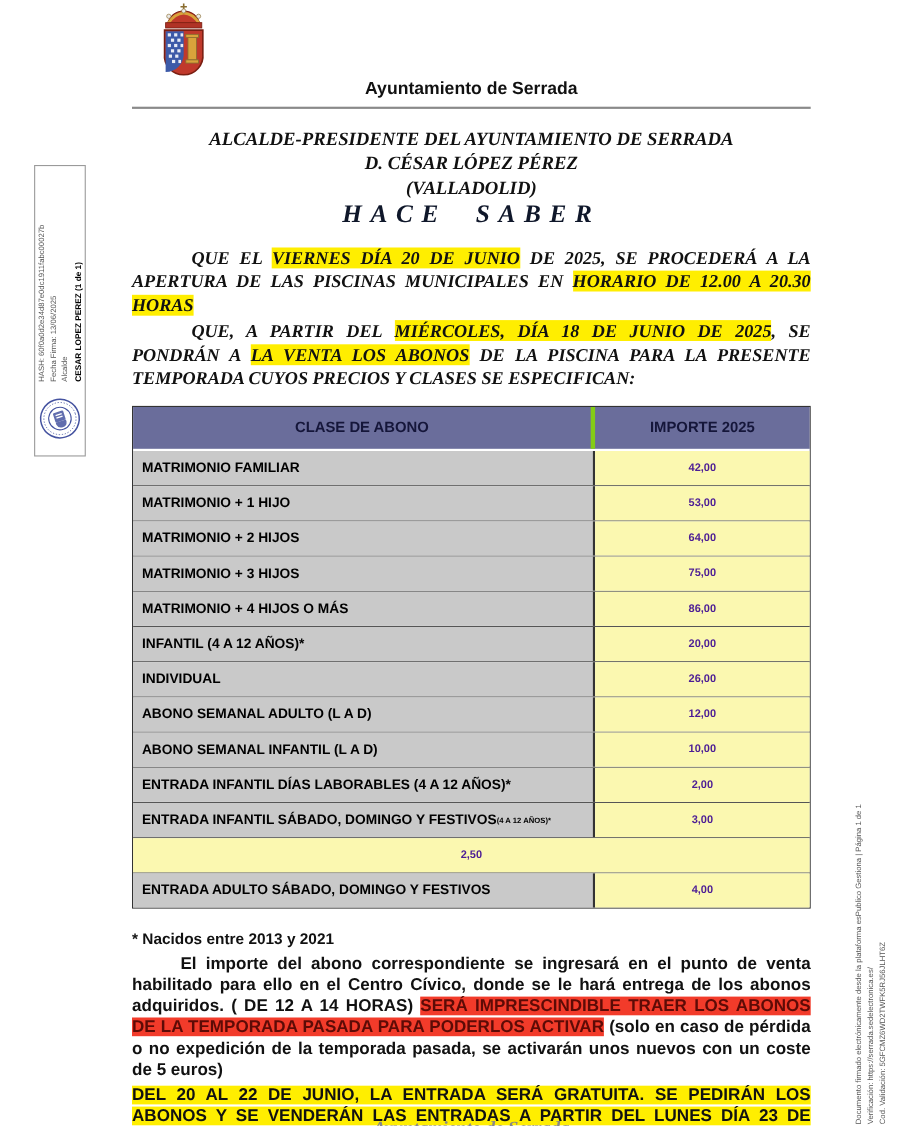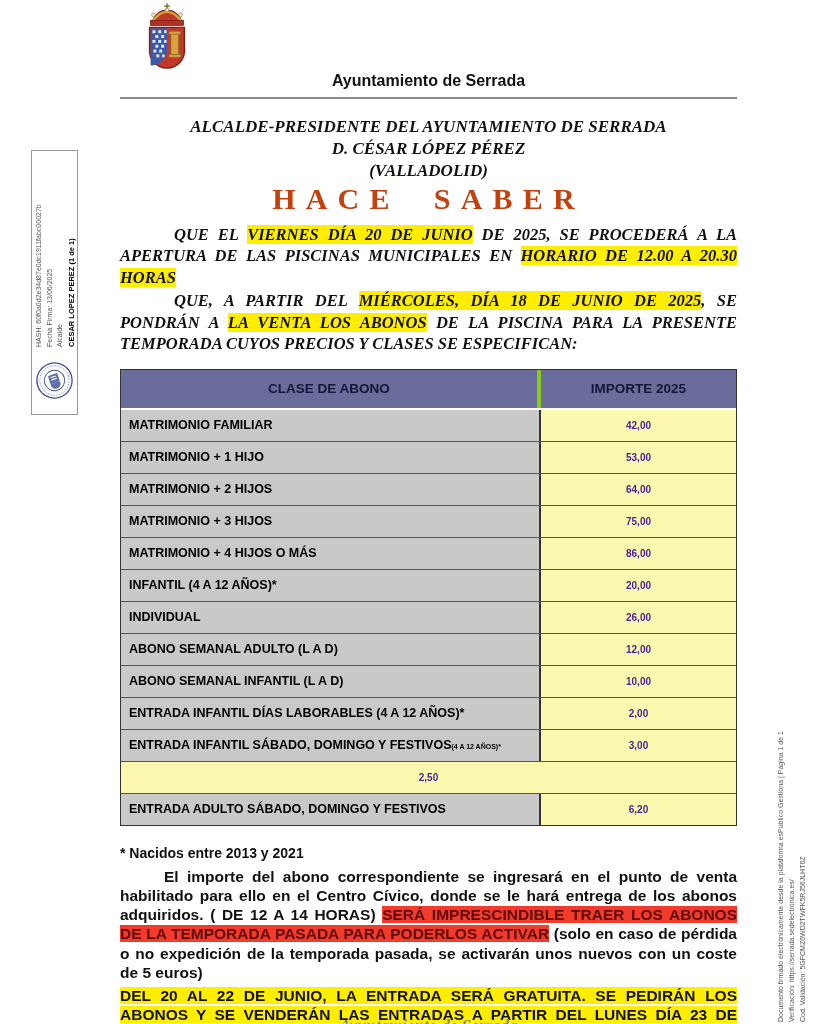--- a/index.html
+++ b/index.html
@@ -16,22 +16,22 @@
   }
   .rule-top{position:absolute;left:120px;top:97px;width:617px;height:2px;background:var(--rule-color,#777);}
 
   .official{
     position:absolute;left:120px;top:116px;width:617px;text-align:center;
     font-family:"Liberation Serif",serif;font-style:italic;font-weight:bold;
     font-size:17px;line-height:1.28;color:#111;
   }
   .proclamation{
     position:absolute;left:120px;top:182px;width:617px;text-align:center;
-    font-family:"Liberation Serif",serif;font-weight:bold;
-    font-size:30px;letter-spacing:0.34em;word-spacing:0.55em;color:#c2410c;
+    font-family:"Liberation Serif",serif;font-style:italic;font-weight:bold;
+    font-size:23px;letter-spacing:0.34em;word-spacing:0.55em;color:#0f172a;
   }
 
   
   .doc-body{position:absolute;left:120px;top:224px;width:617px;}
   .para-serif{
     font-family:"Liberation Serif",serif;font-style:italic;font-weight:bold;
     font-size:16.5px;line-height:1.3;text-align:justify;text-indent:54px;
     color:#111;margin:0;
   }
   .para-serif + .para-serif{margin-top:2px;}
@@ -218,21 +218,21 @@
             </div>
             <div class="t-amount">3,00</div>
           </div>
           <div class="t-row">
             <div class="t-amount">2,50</div>
           </div>
           <div class="t-row">
             <div class="t-label">
               <span>ENTRADA ADULTO SÁBADO, DOMINGO Y FESTIVOS</span>
             </div>
-            <div class="t-amount">6,20</div>
+            <div class="t-amount">4,00</div>
           </div>
         </div>
     </div>
 
     <div class="footnote">* Nacidos entre 2013 y 2021</div>
 
     <p class="para-sans indent-sans pay-info"><span class="hl-none">El importe del abono correspondiente se ingresará en el punto de venta habilitado para ello en el Centro Cívico, donde se le hará entrega de los abonos adquiridos. ( DE 12 A 14 HORAS) </span><span class="hl-red">SERÁ IMPRESCINDIBLE TRAER LOS ABONOS DE LA TEMPORADA PASADA PARA PODERLOS ACTIVAR</span><span class="hl-none"> (solo en caso de pérdida o no expedición de la temporada pasada, se activarán unos nuevos con un coste de 5 euros)</span></p>
 
     <p class="para-sans free-entry"><span class="hl-yellow">DEL 20 AL 22 DE JUNIO, LA ENTRADA SERÁ GRATUITA. SE PEDIRÁN LOS ABONOS Y SE VENDERÁN LAS ENTRADAS A PARTIR DEL LUNES DÍA 23 DE JUNIO</span></p>
 

